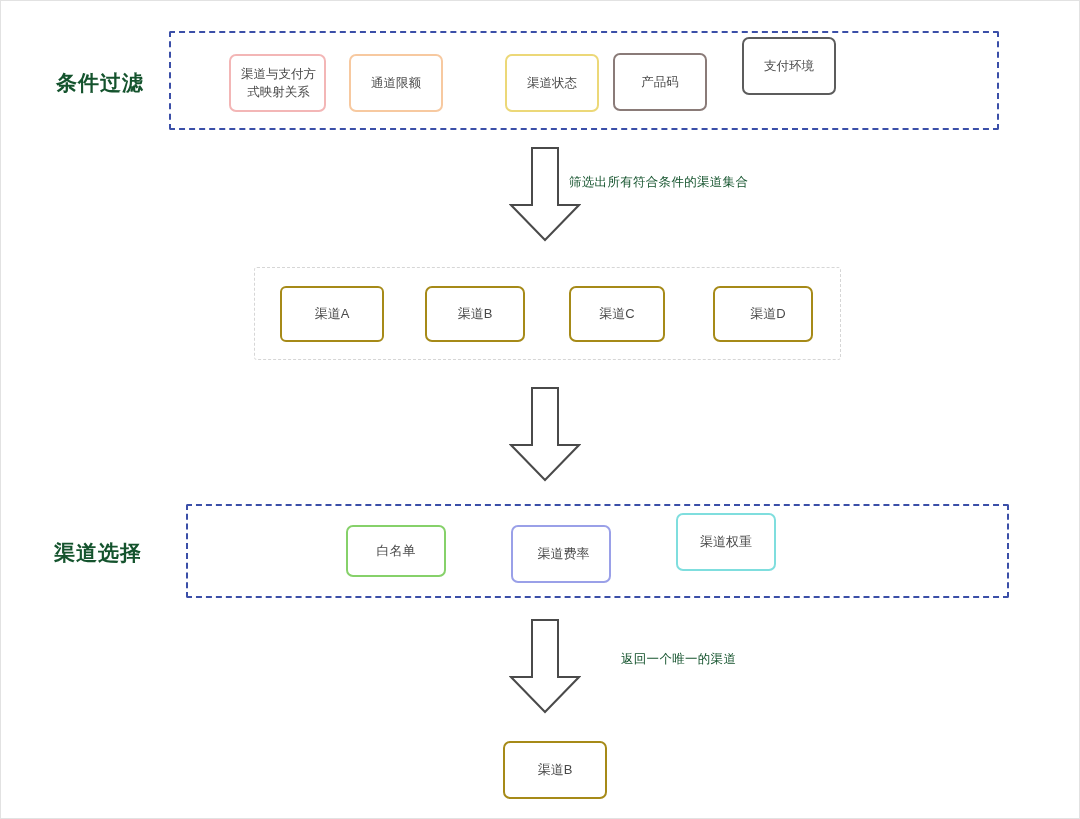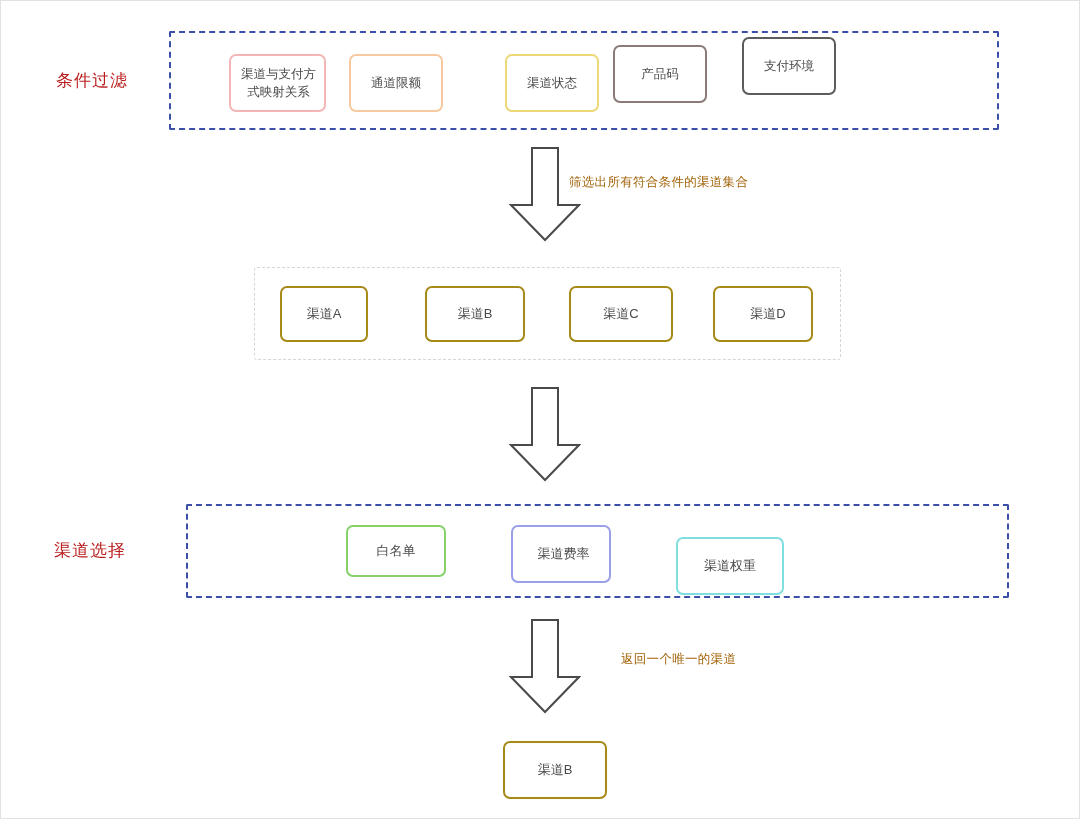--- a/index.html
+++ b/index.html
@@ -14,23 +14,23 @@
     position: relative;
     width: 1080px;
     height: 819px;
     background: #ffffff;
     border: 1px solid #e2e2e2;
   }
 
   
   .section-label {
     position: absolute;
-    font-size: 17px;
-    font-weight: normal;
-    color: #b91c1c;
+    font-size: 21px;
+    font-weight: bold;
+    color: #14532d;
     letter-spacing: 1px;
     white-space: nowrap;
   }
 
   
   .group-dashed-blue {
     position: absolute;
     border: 2px dashed #3b4fa8;
     border-radius: 2px;
     background: transparent;
@@ -62,21 +62,21 @@
 
   
   .arrow {
     position: absolute;
   }
   .arrow svg { display: block; }
 
   .annotation {
     position: absolute;
     font-size: 12.5px;
-    color: #a16207;
+    color: #14532d;
     white-space: nowrap;
     letter-spacing: .3px;
   }
 </style>
 </head>
 <body>
 
 <div id="canvas">
 
   <div class="section-label" style="left:55px; top:68px;">条件过滤</div>
@@ -85,43 +85,43 @@
 
   <div class="node" style="left:228px; top:53px; width:97px; height:58px; border-color:#f3b6b6;padding-left:8px;">
     <span>渠道与支付方式映射关系</span>
   </div>
   <div class="node" style="left:348px; top:53px; width:94px; height:58px; border-color:#f7c9a0;">
     <span>通道限额</span>
   </div>
   <div class="node" style="left:504px; top:53px; width:94px; height:58px; border-color:#ecd878;">
     <span>渠道状态</span>
   </div>
-  <div class="node" style="left:612px; top:44px; width:94px; height:58px; border-color:#8a7b78;">
+  <div class="node" style="left:612px; top:52px; width:94px; height:58px; border-color:#8a7b78;">
     <span>产品码</span>
   </div>
   <div class="node" style="left:741px; top:36px; width:94px; height:58px; border-color:#5c5c5c;">
     <span>支付环境</span>
   </div>
 
   <div class="arrow" style="left:508px; top:146px;">
     <svg width="72" height="95" viewBox="0 0 72 95">
       <polygon points="23,1 49,1 49,58 70,58 36,93 2,58 23,58" fill="#ffffff" stroke="#4a4a4a" stroke-width="2" stroke-linejoin="miter"></polygon>
     </svg>
   </div>
   <div class="annotation" style="left:568px; top:173px;">筛选出所有符合条件的渠道集合</div>
 
   <div class="group-dashed-grey" style="left:253px; top:266px; width:587px; height:93px;"></div>
 
-  <div class="node big" style="left:279px; top:285px; width:88px; height:56px; border-color:#a68a18;">
+  <div class="node big" style="left:279px; top:285px; width:104px; height:56px; border-color:#a68a18;border-radius:6px;">
     <span>渠道A</span>
   </div>
   <div class="node big" style="left:424px; top:285px; width:100px; height:56px; border-color:#a68a18;">
     <span>渠道B</span>
   </div>
-  <div class="node big" style="left:568px; top:285px; width:104px; height:56px; border-color:#a68a18;">
+  <div class="node big" style="left:568px; top:285px; width:96px; height:56px; border-color:#a68a18;">
     <span>渠道C</span>
   </div>
   <div class="node big" style="left:712px; top:285px; width:100px; height:56px; border-color:#a68a18;padding-left:16px;">
     <span>渠道D</span>
   </div>
 
   <div class="arrow" style="left:508px; top:386px;">
     <svg width="72" height="95" viewBox="0 0 72 95">
       <polygon points="23,1 49,1 49,58 70,58 36,93 2,58 23,58" fill="#ffffff" stroke="#4a4a4a" stroke-width="2" stroke-linejoin="miter"></polygon>
     </svg>
@@ -130,21 +130,21 @@
   <div class="section-label" style="left:53px; top:538px;">渠道选择</div>
 
   <div class="group-dashed-blue" style="left:185px; top:503px; width:823px; height:94px;"></div>
 
   <div class="node big" style="left:345px; top:524px; width:100px; height:52px; border-color:#86d16a;">
     <span>白名单</span>
   </div>
   <div class="node big" style="left:510px; top:524px; width:100px; height:58px; border-color:#9aa0e8;padding-left:11px;">
     <span>渠道费率</span>
   </div>
-  <div class="node big" style="left:675px; top:536px; width:108px; height:58px; border-color:#7fdede;">
+  <div class="node big" style="left:675px; top:512px; width:100px; height:58px; border-color:#7fdede;">
     <span>渠道权重</span>
   </div>
 
   <div class="arrow" style="left:508px; top:618px;">
     <svg width="72" height="95" viewBox="0 0 72 95">
       <polygon points="23,1 49,1 49,58 70,58 36,93 2,58 23,58" fill="#ffffff" stroke="#4a4a4a" stroke-width="2" stroke-linejoin="miter"></polygon>
     </svg>
   </div>
   <div class="annotation" style="left:620px; top:650px;">返回一个唯一的渠道</div>
 

